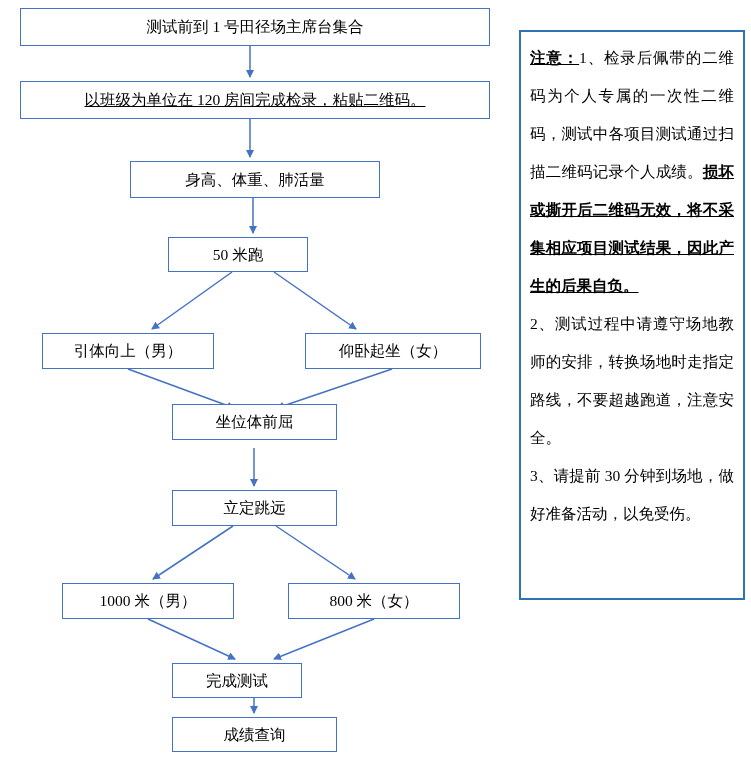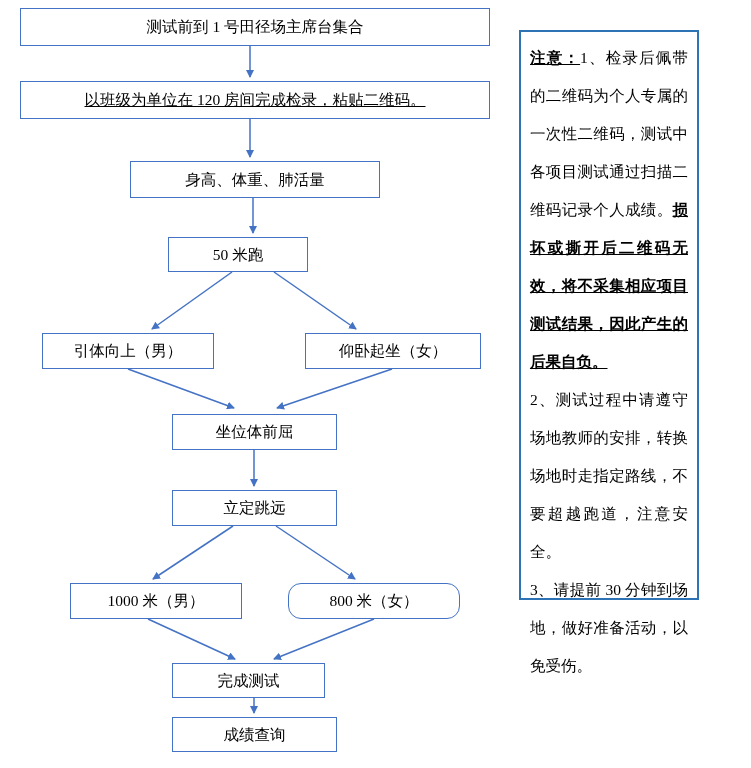--- a/index.html
+++ b/index.html
@@ -38,31 +38,31 @@
     line-height: 1.25;
     padding: 0 6px;
     box-sizing: border-box;
   }
   .n-gather   { left: 20px;  top: 8px;   width: 470px; height: 38px; }
   .n-checkin  { left: 20px;  top: 81px;  width: 470px; height: 38px; text-decoration: underline; }
   .n-measure  { left: 130px; top: 161px; width: 250px; height: 37px; }
   .n-run50    { left: 168px; top: 237px; width: 140px; height: 35px; }
   .n-pullup   { left: 42px;  top: 333px; width: 172px; height: 36px; }
   .n-situp    { left: 305px; top: 333px; width: 176px; height: 36px; }
-  .n-sitreach { left: 172px; top: 414px; width: 165px; height: 36px; }
+  .n-sitreach { left: 172px; top: 404px; width: 165px; height: 36px; }
   .n-longjump { left: 172px; top: 490px; width: 165px; height: 36px; }
-  .n-run1000  { left: 62px;  top: 583px; width: 172px; height: 36px; margin-left: 8px; }
-  .n-run800   { left: 288px; top: 583px; width: 172px; height: 36px; border-radius: 13px; }
-  .n-finish   { left: 172px; top: 663px; width: 153px; height: 35px; font-family: Liberation Serif, serif; }
+  .n-run1000  { left: 62px;  top: 583px; width: 172px; height: 36px; }
+  .n-run800   { left: 288px; top: 583px; width: 172px; height: 36px; }
+  .n-finish   { left: 172px; top: 663px; width: 130px; height: 35px; font-family: Liberation Serif, serif; }
   .n-score    { left: 172px; top: 717px; width: 165px; height: 35px; }
   .notice {
     position: absolute;
     left: 519px;
     top: 30px;
-    width: 180px;
+    width: 226px;
     height: 570px;
     border: 2.5px solid #2E74B5;
     box-sizing: border-box;
     background: #ffffff;
     padding: 7px 9px;
   }
   .notice p {
     margin: 0;
     font-size: 15.5px;
     line-height: 38px;

